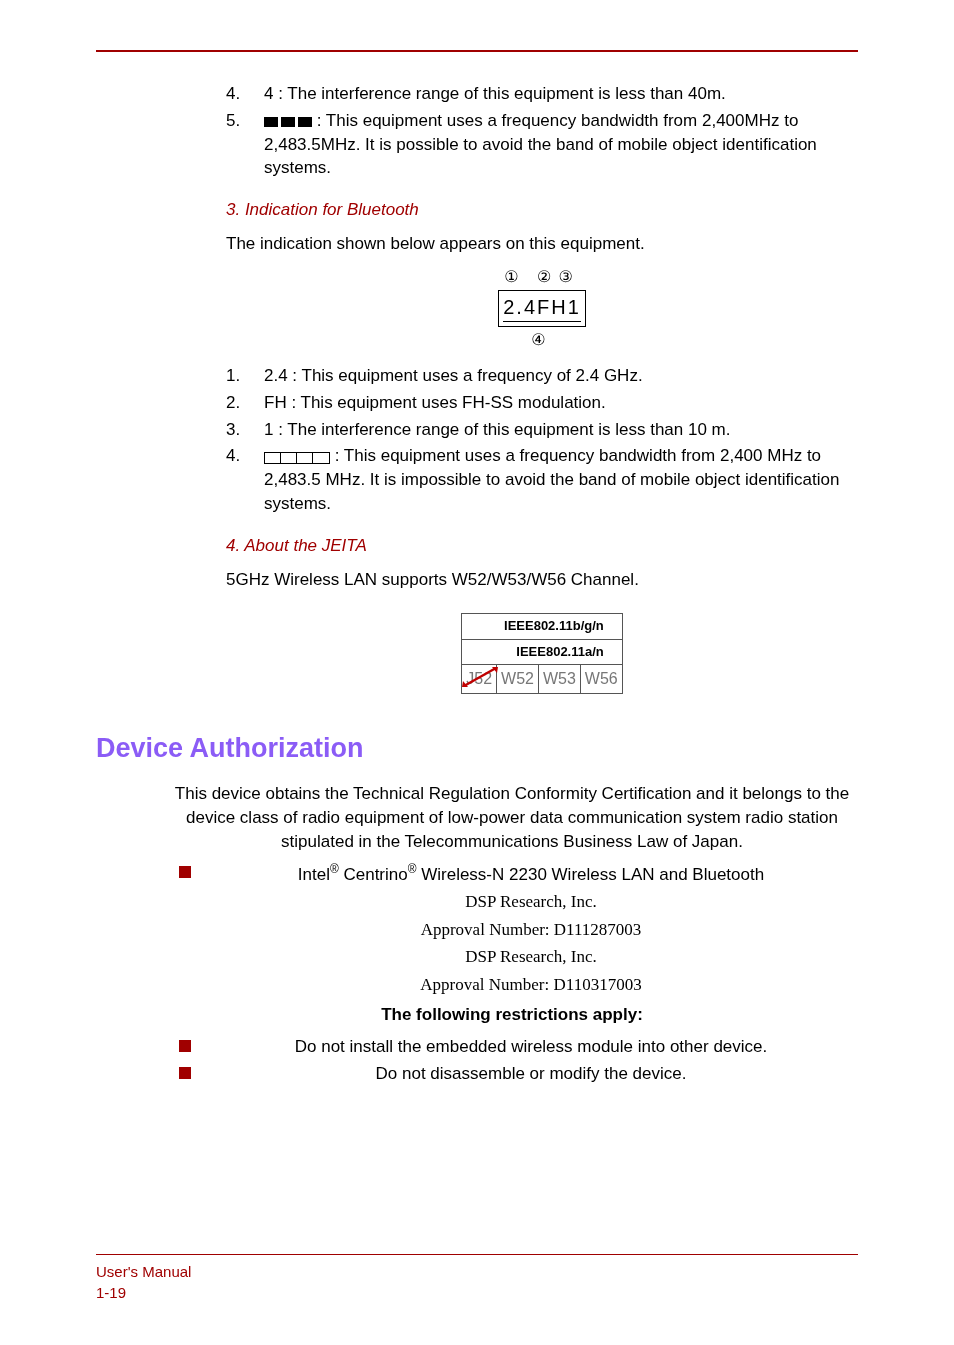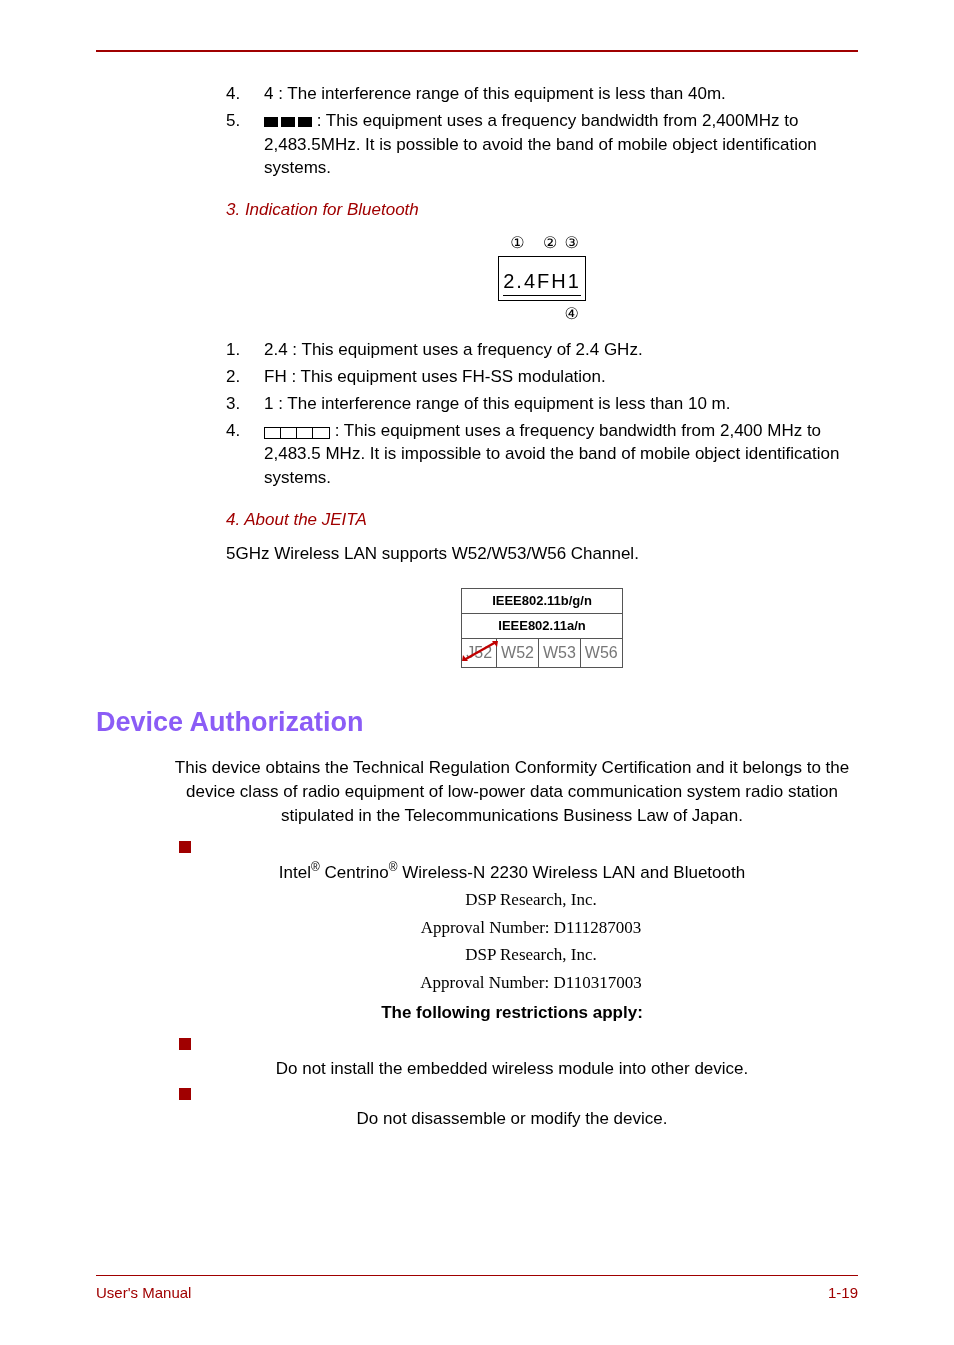--- a/index.html
+++ b/index.html
@@ -62,49 +62,49 @@
       font-size: 17px;
       margin: 18px 0 10px 0;
     }
     .para { margin-bottom: 8px; }
     .diagram-center {
       text-align: center;
       margin: 10px 0 12px 0;
     }
     .bt-diagram {
       display: inline-block;
-      text-align: right;
+      text-align: center;
     }
     .bt-diagram .circles {
       font-size: 16px;
       letter-spacing: 7px;
       color: #000;
     }
     .bt-diagram .box {
       border: 1px solid #000;
-      padding: 10px 4px 0 4px;
+      padding: 2px 4px 0 4px;
       margin: 2px auto;
       display: inline-block;
     }
     .bt-diagram .box-text {
       border-bottom: 1px solid #000;
       font-size: 20px;
       letter-spacing: 2px;
       font-family: Arial, sans-serif;
     }
     .jeita-table {
       margin: 12px auto;
       border: 1px solid #555;
       display: inline-block;
       font-size: 13px;
     }
     .jeita-table .row {
       border-bottom: 1px solid #555;
       padding: 3px 18px;
-      text-align: center;
+      text-align: right;
       font-weight: bold;
     }
     .jeita-table .row.last { border-bottom: none; padding: 0; display: flex; }
     .jeita-cell {
       border-left: 1px solid #555;
       padding: 3px 4px;
       font-size: 16px;
       color: #777;
       font-weight: normal;
     }
@@ -126,21 +126,20 @@
       padding-left: 0;
       font-family: Arial, Helvetica, sans-serif;
     }
     .section-body {
       padding-left: 70px;
       text-align: center;
     }
     .bullet-item {
       display: flex;
       margin-bottom: 3px;
-      flex-direction: column;
     }
     .bullet-item .bullet {
       width: 38px;
       flex-shrink: 0;
     }
     .bullet-item .bullet span {
       display: inline-block;
       width: 12px;
       height: 12px;
       background: #a00000;
@@ -156,20 +155,21 @@
     }
     .footer-rule {
       border-top: 1px solid #a00000;
       margin-bottom: 6px;
     }
     .footer-row {
       display: flex;
       justify-content: space-between;
       color: #a00000;
       font-size: 15px;
+      flex-direction: column;
     }
     sup { font-size: 0.7em; }
   </style>
 </head>
 <body>
 
 <div class="top-rule"></div>
 
 <div class="content-wrap">
 
@@ -183,20 +183,21 @@
     <div class="txt">
       <span class="black-boxes">
           <span></span>
           <span></span>
           <span></span>
         </span><span> : This equipment uses a frequency bandwidth from 2,400MHz to 2,483.5MHz. It is possible to avoid the band of mobile object identification systems.</span>
     </div>
   </div>
 
   <h4 class="redsub">3. Indication for Bluetooth</h4>
+  <p class="para">The indication shown below appears on this equipment.</p>
 
   <div class="diagram-center">
     <div class="bt-diagram">
       <div class="circles">① ②③</div>
       <div class="box">
         <div class="box-text">2.4FH1</div>
         <div style="height:4px;"></div>
       </div>
       <div class="circles">④</div>
     </div>

